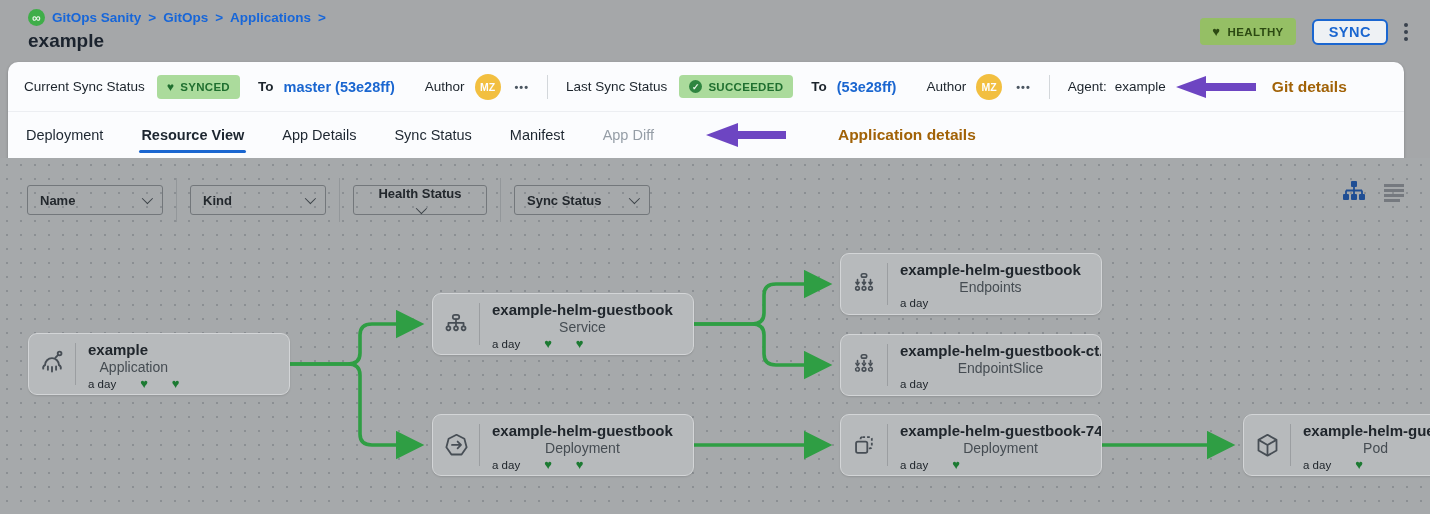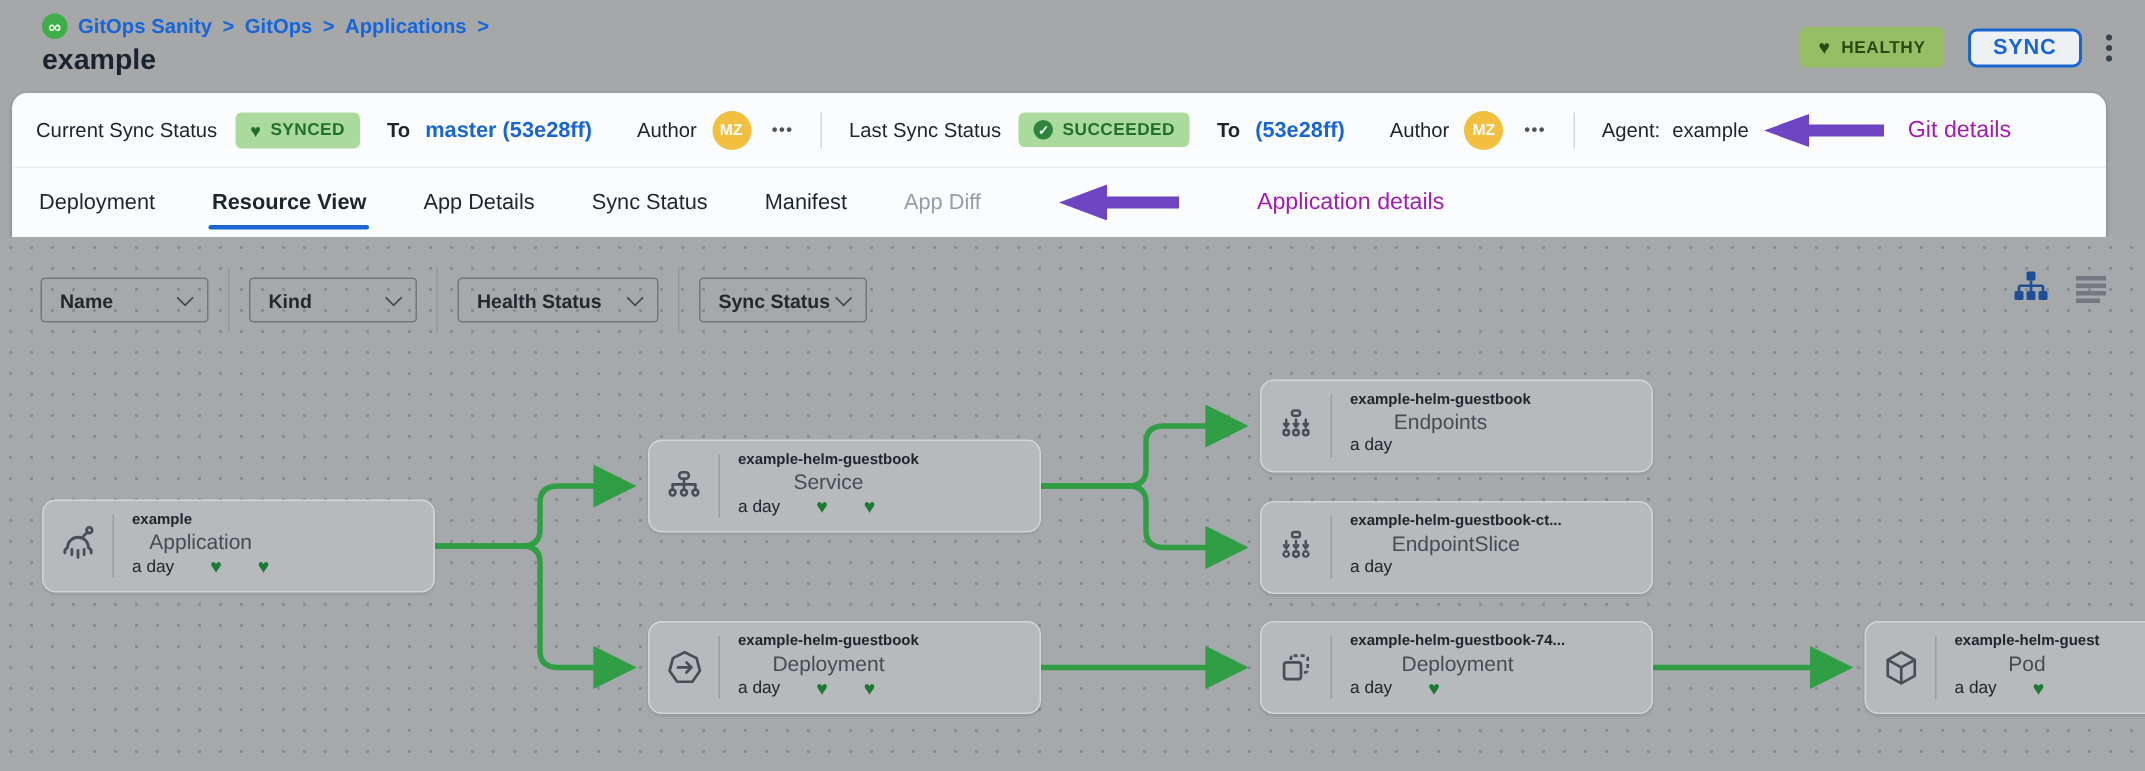--- a/index.html
+++ b/index.html
@@ -41,55 +41,55 @@
                   font-size:9px; display:flex; align-items:center; justify-content:center; font-weight:700; }
   .to-lbl { margin:0 10px 0 18px; font-weight:600; }
   .rev { color:#1a66d0; font-weight:700; font-size:14.5px; cursor:pointer; }
   .author-lbl { margin:0 10px 0 30px; }
   .avatar { width:26px; height:26px; border-radius:50%; background:#f2bf40; color:#fdfdfd;
             font-size:10.5px; font-weight:700; display:flex; align-items:center; justify-content:center; }
   .dots { color:#4a5560; font-size:11px; letter-spacing:1px; margin-left:14px; cursor:pointer; font-weight:700; }
   .vdiv { width:1px; height:24px; background:#d3d7db; margin:0 18px; }
   .agent-lbl { margin-right:8px; }
   .agent-val { margin-right:10px; }
-  .annot { color:#a21caf; font-weight:400; font-size:15.5px; }
+  .annot { color:#a16207; font-weight:700; font-size:15.5px; }
   .arrow-left { flex:none; }
   
   .tabs-row { height:47px; border-top:1px solid #eceef2; display:flex; align-items:center; padding:0 18px; gap:38px; }
   .tab { font-size:14.5px; color:#1d2630; position:relative; height:100%; display:flex; align-items:center; cursor:pointer; }
   .tab.active { font-weight:700; }
   .tab.active::after { content:""; position:absolute; left:-2px; right:-2px; bottom:5px; height:3px;
                        background:#1a66d0; border-radius:2px; }
   .tab.disabled { color:#959da6; }
   .tabs-row .annot { margin-left:14px; }
   .tabs-row .arrow-left { margin-left:14px; }
   
   .canvas { position:absolute; left:0; top:158px; width:1430px; height:356px;
             background-color:#a6a9ab;
             background-image:radial-gradient(#8b8f93 1px, transparent 1.3px);
             background-size:14px 14px; overflow:hidden; }
   .edges { position:absolute; left:0; top:0; }
   
   .filter-bar { position:absolute; left:27px; top:20px; display:flex; align-items:center; }
-  .filter-btn { width:112px; height:30px; border:1px solid #73777b; border-radius:3px; background:transparent;
+  .filter-btn { width:136px; height:30px; border:1px solid #73777b; border-radius:3px; background:transparent;
                 display:flex; align-items:center; justify-content:space-between; padding:0 12px;
                 font-size:13px; font-weight:600; color:#23282d; cursor:pointer; }
-  .filter-btn.wide { width:134px; }
+  .filter-btn.wide { width:134px;flex-direction:column; }
   .chev { width:8px; height:8px; border-right:1.8px solid #3c4248; border-bottom:1.8px solid #3c4248;
           transform:rotate(45deg) translateY(-2px); }
   .filter-sep { width:1px; height:44px; background:#93979a; margin:0 13px; }
   .view-toggles { position:absolute; right:24px; top:22px; display:flex; align-items:center; gap:16px; }
   .view-toggles svg { cursor:pointer; }
   
   .node { position:absolute; width:262px; height:62px; background:#b7babc; border:1px solid #d3d5d7;
           border-radius:9px; display:flex; box-shadow:0 1px 2px rgba(0,0,0,.12); cursor:pointer; }
   .node-icon { width:46px; display:flex; align-items:center; justify-content:center; flex:none; }
   .node-div { width:1px; background:#9b9ea1; margin:9px 0; flex:none; }
   .node-body { padding:7px 0 0 12px; overflow:hidden; white-space:nowrap; }
-  .node-name { font-size:10px; color:#20262c; font-weight:600; }
+  .node-name { font-size:15px; color:#20262c; font-weight:600; }
   .node-kind { font-size:14px; color:#454c52; margin-top:1px;text-align:center; }
   .node-age { font-size:11.5px; color:#20262c; margin-top:2px; display:flex; align-items:center; }
   .node-age .hrt { color:#1c7a32; font-size:13px; margin-left:24px; line-height:1; }
   .node-age .hrt:first-of-type { margin-left:16px; }
   .hrt { color:inherit; }
   .badge-hrt { color:#1f6f2f; }
   .healthy-hrt { color:#2c4a12; }
 </style>
 </head>
 <body>

